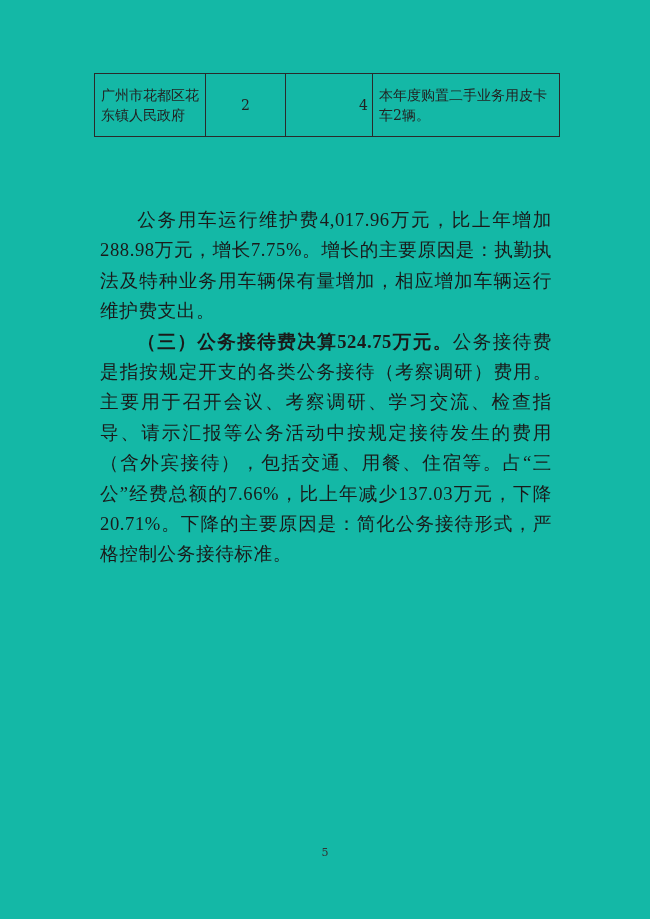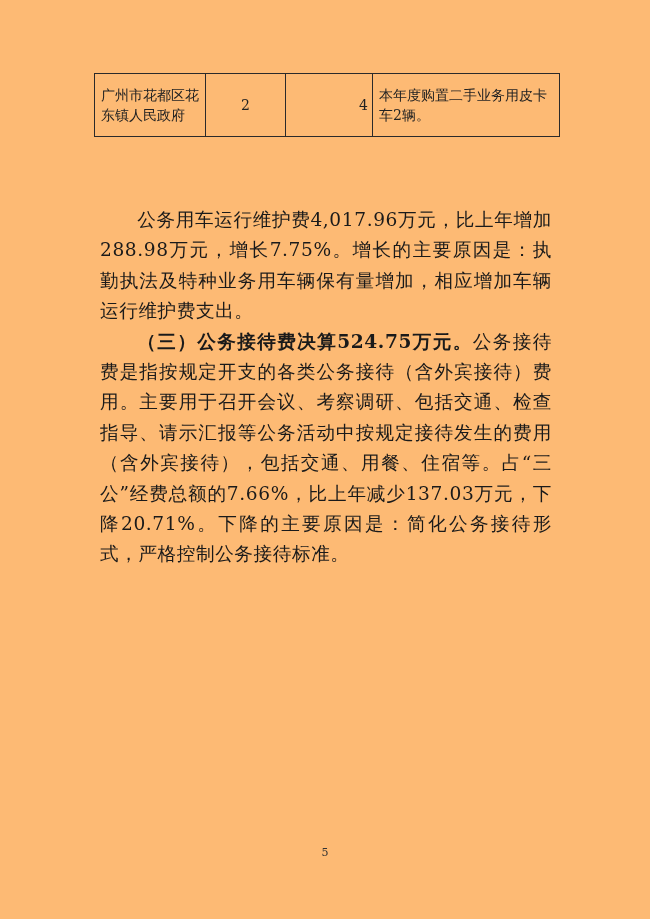--- a/index.html
+++ b/index.html
@@ -1,30 +1,30 @@
 <!DOCTYPE html>
 <html><head>
 <meta charset="utf-8">
 <style>
   html, body { margin: 0; padding: 0; background: #ffffff; }
   body { width: 650px; height: 919px; position: relative; overflow: hidden;
          font-family: "DejaVu Serif", "Liberation Serif", serif; color: #1a1a1a; }
-  .page { position: absolute; left: 0; top: 0; width: 650px; height: 919px; background: #fdba74; }
+  .page { position: absolute; left: 0; top: 0; width: 650px; height: 919px; background: #14b8a6; }
   table.data-table { position: absolute; left: 94px; top: 73px; border-collapse: collapse;
          font-size: 14px; line-height: 20px; }
   table.data-table td { border: 1.5px solid #2a2a2a; padding: 0 6px; vertical-align: middle; color: #222; }
   td.c1 { width: 98px; }
   td.c2 { width: 67px; text-align: center; }
   td.c3 { width: 76px; text-align: right; padding-right: 4px !important; }
   td.c4 { width: 174px; }
   tr.r1 td { height: 62px; }
   tr.r2 td { height: 33px; }
   .body-text { position: absolute; left: 100px; top: 205px; width: 452px;
          font-size: 18.6px; line-height: 30.4px; text-align: justify; letter-spacing: 0.6px; }
-  .body-text p { margin: 0; text-indent: 2em; }
+  .body-text p { margin: 0; text-indent: 2em; font-family: Liberation Serif, serif; }
   .body-text b { font-weight: bold; }
   .page-number { position: absolute; left: 0; width: 650px; top: 846px; text-align: center;
          font-size: 11px; color: #333; }
 </style>
 </head>
 <body>
 
 <div class="page">
 
   <table class="data-table">
@@ -33,17 +33,17 @@
       <td class="c1">广州市花都区花东镇人民政府</td>
       <td class="c2">2</td>
       <td class="c3">4</td>
       <td class="c4">本年度购置二手业务用皮卡车2辆。</td>
     </tr>
   </tbody>
     </table>
 
   <div class="body-text">
     <p><span>公务用车运行维护费4,017.96万元，比上年增加288.98万元，增长7.75%。增长的主要原因是：执勤执法及特种业务用车辆保有量增加，相应增加车辆运行维护费支出。</span></p>
-    <p><b>（三）公务接待费决算524.75万元。</b><span>公务接待费是指按规定开支的各类公务接待（含外宾接待）费用。主要用于召开会议、考察调研、包括交通、检查指导、请示汇报等公务活动中按规定接待发生的费用（含外宾接待），包括交通、用餐、住宿等。占“三公”经费总额的7.66%，比上年减少137.03万元，下降20.71%。下降的主要原因是：简化公务接待形式，严格控制公务接待标准。</span></p>
+    <p><b>（三）公务接待费决算524.75万元。</b><span>公务接待费是指按规定开支的各类公务接待（考察调研）费用。主要用于召开会议、考察调研、学习交流、检查指导、请示汇报等公务活动中按规定接待发生的费用（含外宾接待），包括交通、用餐、住宿等。占“三公”经费总额的7.66%，比上年减少137.03万元，下降20.71%。下降的主要原因是：简化公务接待形式，严格控制公务接待标准。</span></p>
   </div>
 
   <div class="page-number">5</div>
 </div>
 
 </body></html>

